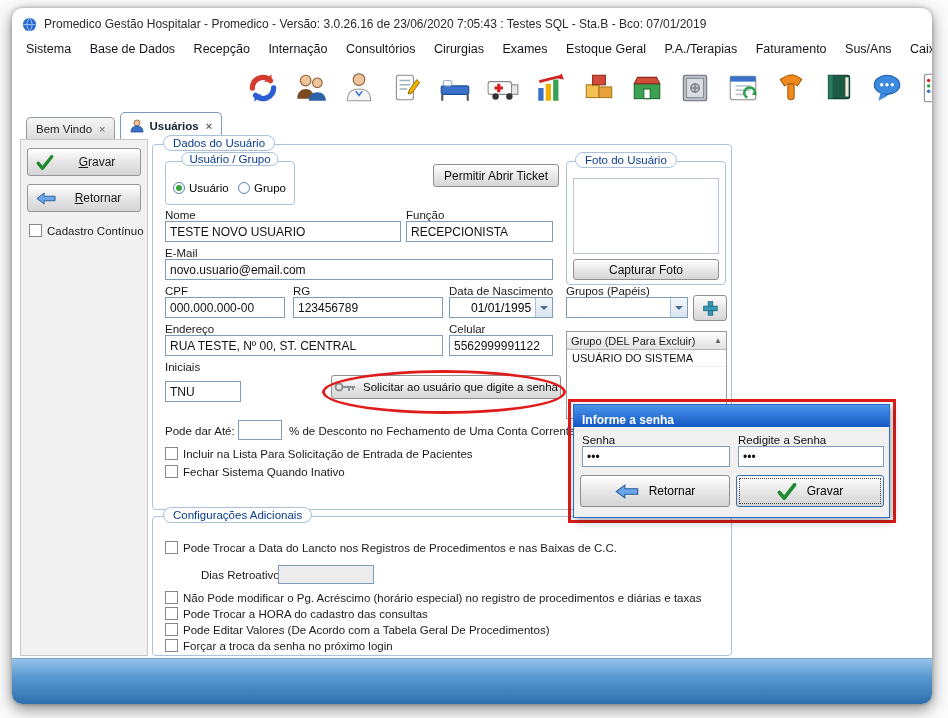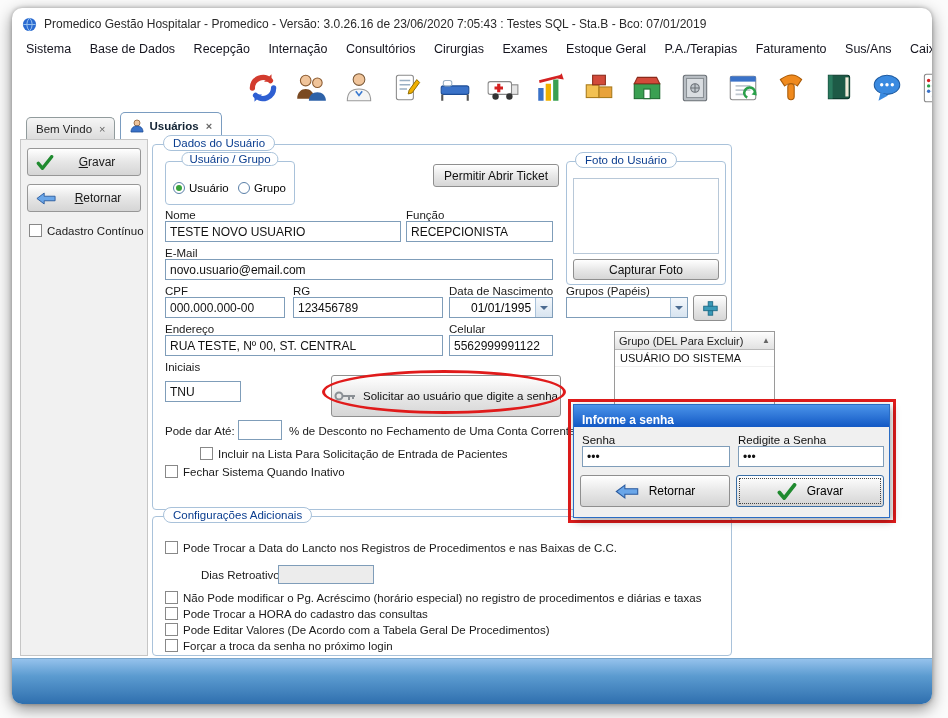--- a/index.html
+++ b/index.html
@@ -59,21 +59,21 @@
                display:flex; align-items:center; justify-content:center; }
   .combo .dd::after { content:""; border:4px solid transparent; border-top-color:#4a6a90; margin-top:4px; }
 
   .radio { width:12px; height:12px; min-width:12px; border:1px solid #5a7fa8; border-radius:50%; background:#fff;
            display:inline-block; position:relative; }
   .radio.on::after { content:""; position:absolute; left:2px; top:2px; width:6px; height:6px; border-radius:50%;
                      background:#39a33c; }
   .radrow { position:absolute; display:flex; align-items:center; gap:4px; font-size:11.5px; }
 
   
-  .list { position:absolute; border:1px solid #9a9a9a; background:#fff; overflow:hidden;margin-left:48px; }
+  .list { position:absolute; border:1px solid #9a9a9a; background:#fff; overflow:hidden; }
   .list .hd { height:18px; background:linear-gradient(#fdfdfd,#e2e2e2); border-bottom:1px solid #b8b8b8;
               font-size:11px; color:#222; display:flex; align-items:center; padding:0 4px; gap:4px; }
   .list .hd .sort { margin-left:auto; font-size:8px; color:#666; }
   .list .row { font-size:11px; color:#111; padding:2px 5px; border-bottom:1px solid #f0f0f0; }
 
   
   .redrect { position:absolute; left:556px; top:391px; width:328px; height:124px; border:3px solid #e01b1b; z-index:40; }
   .dlg { position:absolute; left:561px; top:396px; width:317px; height:114px; background:#f0f0f0;
          border:1px solid #2a6cc4; box-shadow:2px 3px 8px rgba(0,0,0,.35); z-index:41; }
   .dlg .tbar { height:22px; background:linear-gradient(#4b94ea,#1258c4); color:#fff; font-size:12px; font-weight:bold;
@@ -337,33 +337,33 @@
     <div class="list" style="left:413px; top:186px; width:161px; height:88px;">
       <div class="hd">
         <span>Grupo (DEL Para Excluir)</span>
         <span class="sort">▲</span>
       </div>
       <div class="row">USUÁRIO DO SISTEMA</div>
     </div>
 
     <span class="flabel" style="left:12px; top:216px;">Iniciais</span>
     <input class="inp" style="left: 12px; top: 236px; width: 76px;" value="TNU">
-    <button class="btn" style="left:178px; top:230px; width:230px; height:42px; font-size:11.5px;">
+    <button class="btn" style="left:178px; top:230px; width:230px; height:24px; font-size:11.5px;">
       <svg width="22" height="12" viewBox="0 0 22 12">
           <circle cx="5" cy="6" r="3.5" fill="none" stroke="#8a8f94" stroke-width="2"></circle>
           <path d="M9 6h12M15 6v4M19 6v3" stroke="#8a8f94" stroke-width="2"></path>
         </svg>
       <span>Solicitar ao usuário que digite a senha</span>
     </button>
 
     <span class="flabel" style="left:12px; top:280px;">Pode dar Até:</span>
     <input class="inp" style="left: 85px; top: 275px; width: 44px; height: 20px;">
     <span class="flabel" style="left:136px; top:280px;">% de Desconto no Fechamento de Uma Conta Corrente</span>
 
-    <div class="cbrow" style="left:12px; top:302px;margin-left:35px;">
+    <div class="cbrow" style="left:12px; top:302px;">
       <span class="cb"></span>
       <span>Incluir na Lista Para Solicitação de Entrada de Pacientes</span>
     </div>
     <div class="cbrow" style="left:12px; top:320px;">
       <span class="cb"></span>
       <span>Fechar Sistema Quando Inativo</span>
     </div>
   </div>
 
   <div class="redellipse"></div>

